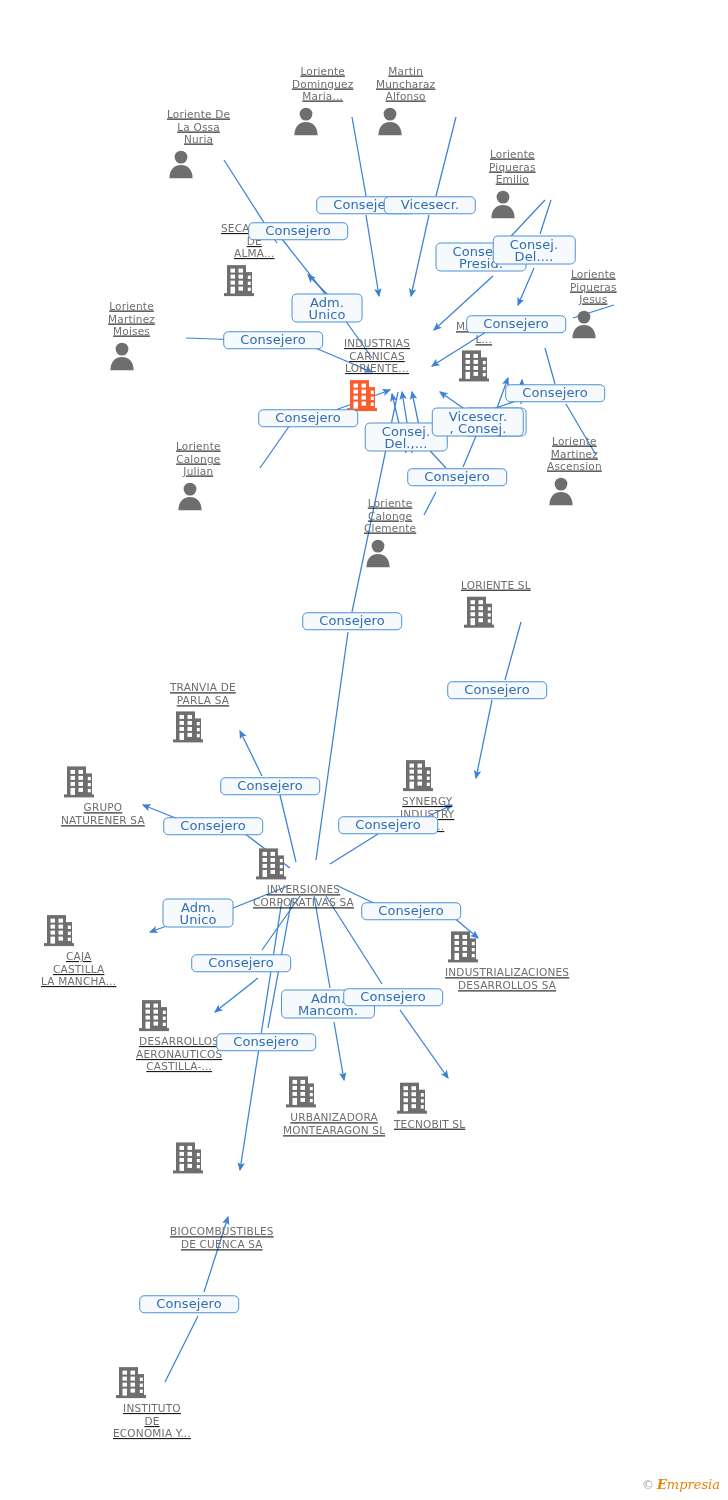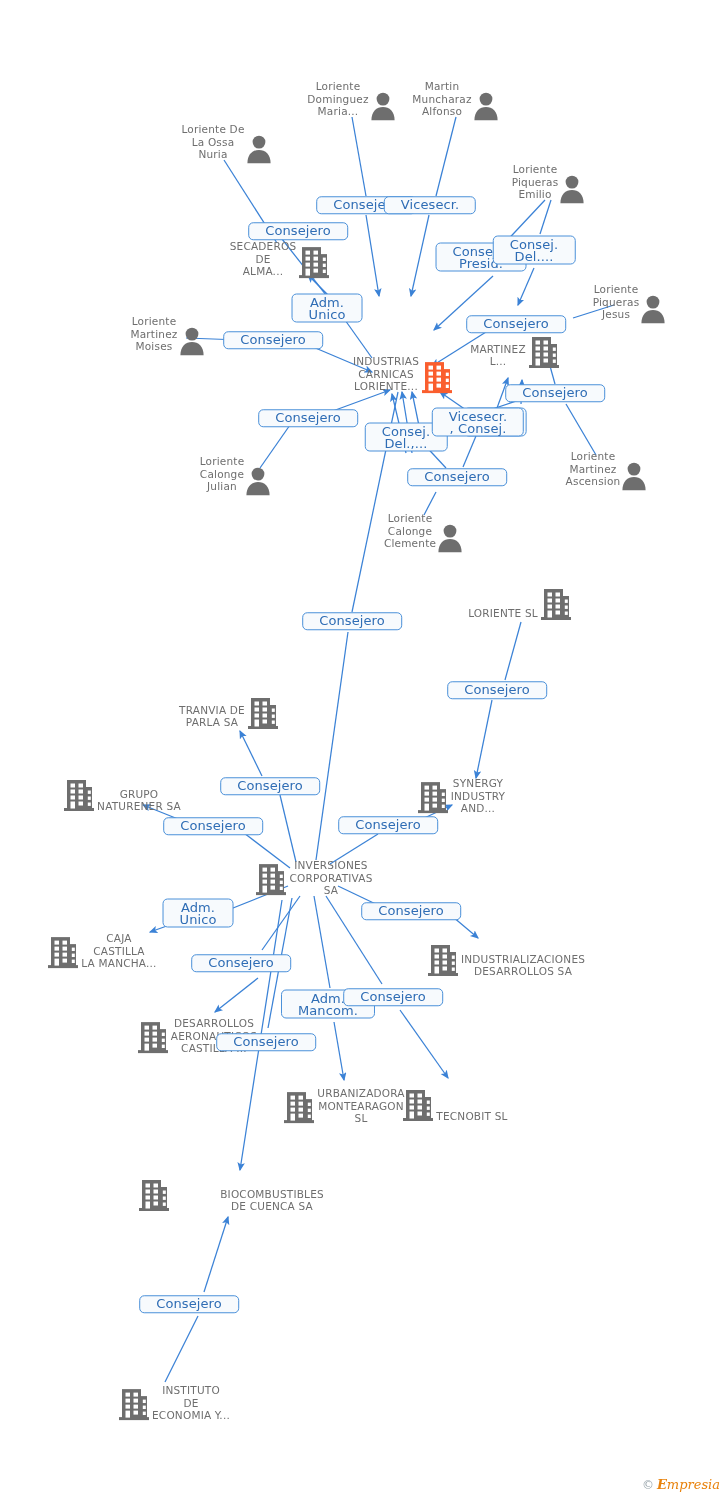--- a/index.html
+++ b/index.html
@@ -22,24 +22,25 @@
     left: 0;
     top: 0;
     width: 728px;
     height: 1500px;
     pointer-events: none;
   }
   .node {
     position: absolute;
     transform: translate(-50%, -50%);
     display: flex;
-    flex-direction: row;
-    align-items: flex-end;
+    flex-direction: column;
+    align-items: flex-start;
     justify-content: center;
     width: 120px;
+    text-decoration: underline;
   }
   .node .glyph {
     line-height: 0;
     display: block;
   }
   .node .caption {
     font-size: 10.5px;
     color: #6e6e6e;
     text-align: center;
     line-height: 12.6px;
@@ -195,21 +196,21 @@
       </div>
       <div class="node person" style="left: 352px; top: 100px;">
         <span class="glyph"><svg width="28" height="30" viewBox="0 0 28 30" aria-hidden="true">
             <circle cx="14" cy="8.5" r="6.4" fill="#6e6e6e"></circle>
             <path d="M2.4 30 C2.4 20.6 7.6 16.4 14 16.4 C20.4 16.4 25.6 20.6 25.6 30 Z" fill="#6e6e6e"></path>
           </svg></span>
         <span class="caption">Loriente
 Dominguez
 Maria...</span>
       </div>
-      <div class="node person" style="left: 456px; top: 100px;">
+      <div class="node person" style="left: 436px; top: 100px;">
         <span class="glyph"><svg width="28" height="30" viewBox="0 0 28 30" aria-hidden="true">
             <circle cx="14" cy="8.5" r="6.4" fill="#6e6e6e"></circle>
             <path d="M2.4 30 C2.4 20.6 7.6 16.4 14 16.4 C20.4 16.4 25.6 20.6 25.6 30 Z" fill="#6e6e6e"></path>
           </svg></span>
         <span class="caption">Martin
 Muncharaz
 Alfonso</span>
       </div>
       <div class="node person" style="left: 549px; top: 183px;">
         <span class="glyph"><svg width="28" height="30" viewBox="0 0 28 30" aria-hidden="true">

